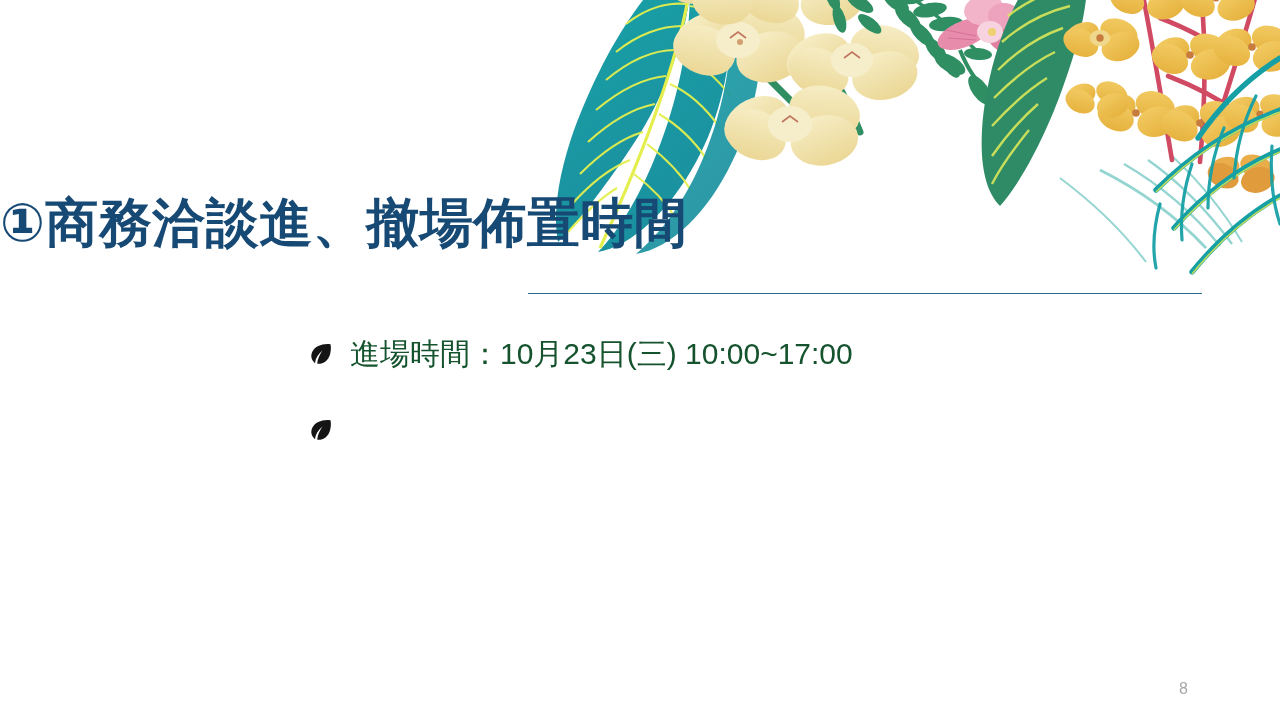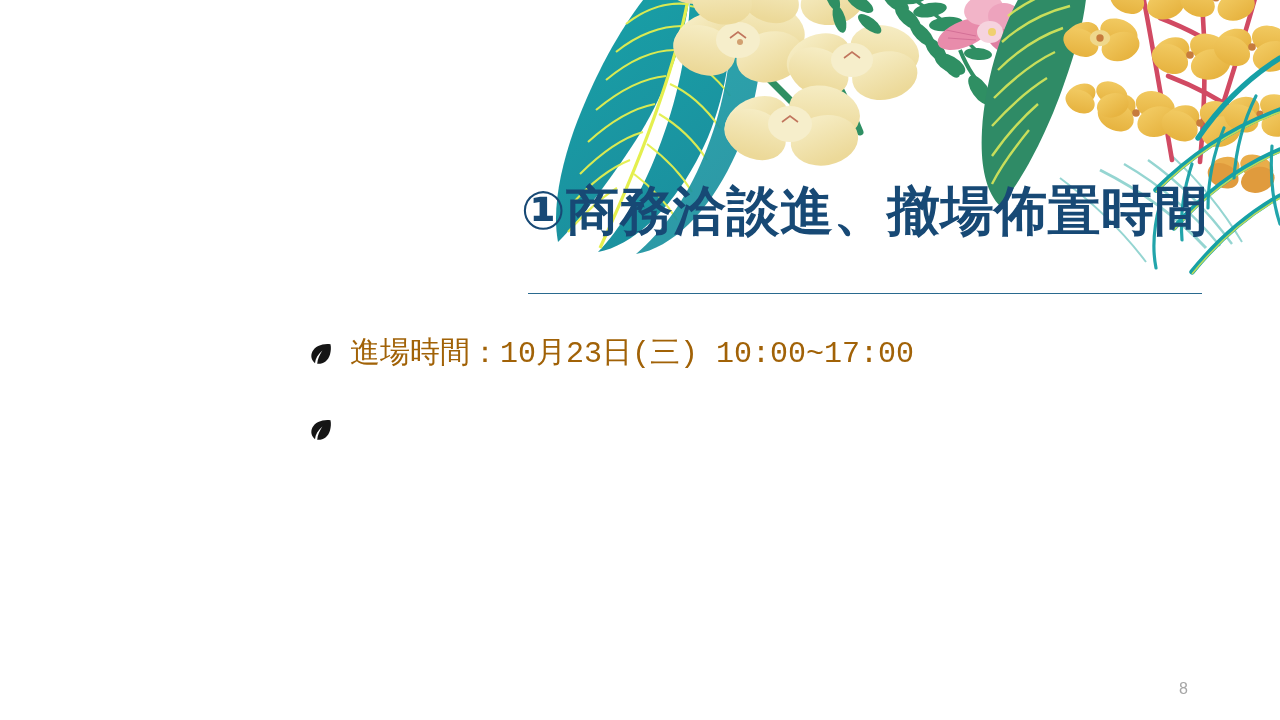--- a/index.html
+++ b/index.html
@@ -24,23 +24,22 @@
     width: 780px;
     height: 310px;
     pointer-events: none;
   }
   #floral svg { display: block; width: 100%; height: 100%; }
 
   
   #title-block {
     position: absolute;
     left: 0;
-    top: 180px;
+    top: 192px;
     width: 1208px;
-    text-align: right;
   }
   #title {
     margin: 0;
     color: #174975;
     font-size: 53px;
     line-height: 1.18;
     font-weight: bold;
     letter-spacing: 0.5px;
     white-space: nowrap;
     font-family: "DejaVu Sans", "Liberation Sans", sans-serif;
@@ -71,25 +70,25 @@
     flex: 0 0 auto;
     width: 30px;
     height: 28px;
     margin-right: 14px;
     display: flex;
     align-items: center;
     justify-content: center;
   }
   .bullet-icon svg { display: block; }
   .bullet-text {
-    color: #a16207;
+    color: #14532d;
     font-size: 30px;
     line-height: 1.35;
     white-space: nowrap;
-    font-family: Liberation Mono, monospace;
+    font-family: Liberation Sans, sans-serif;
   }
 
   
   #page-number {
     position: absolute;
     right: 92px;
     bottom: 22px;
     color: #a6a6a6;
     font-size: 16px;
     font-family: "Liberation Sans", sans-serif;

